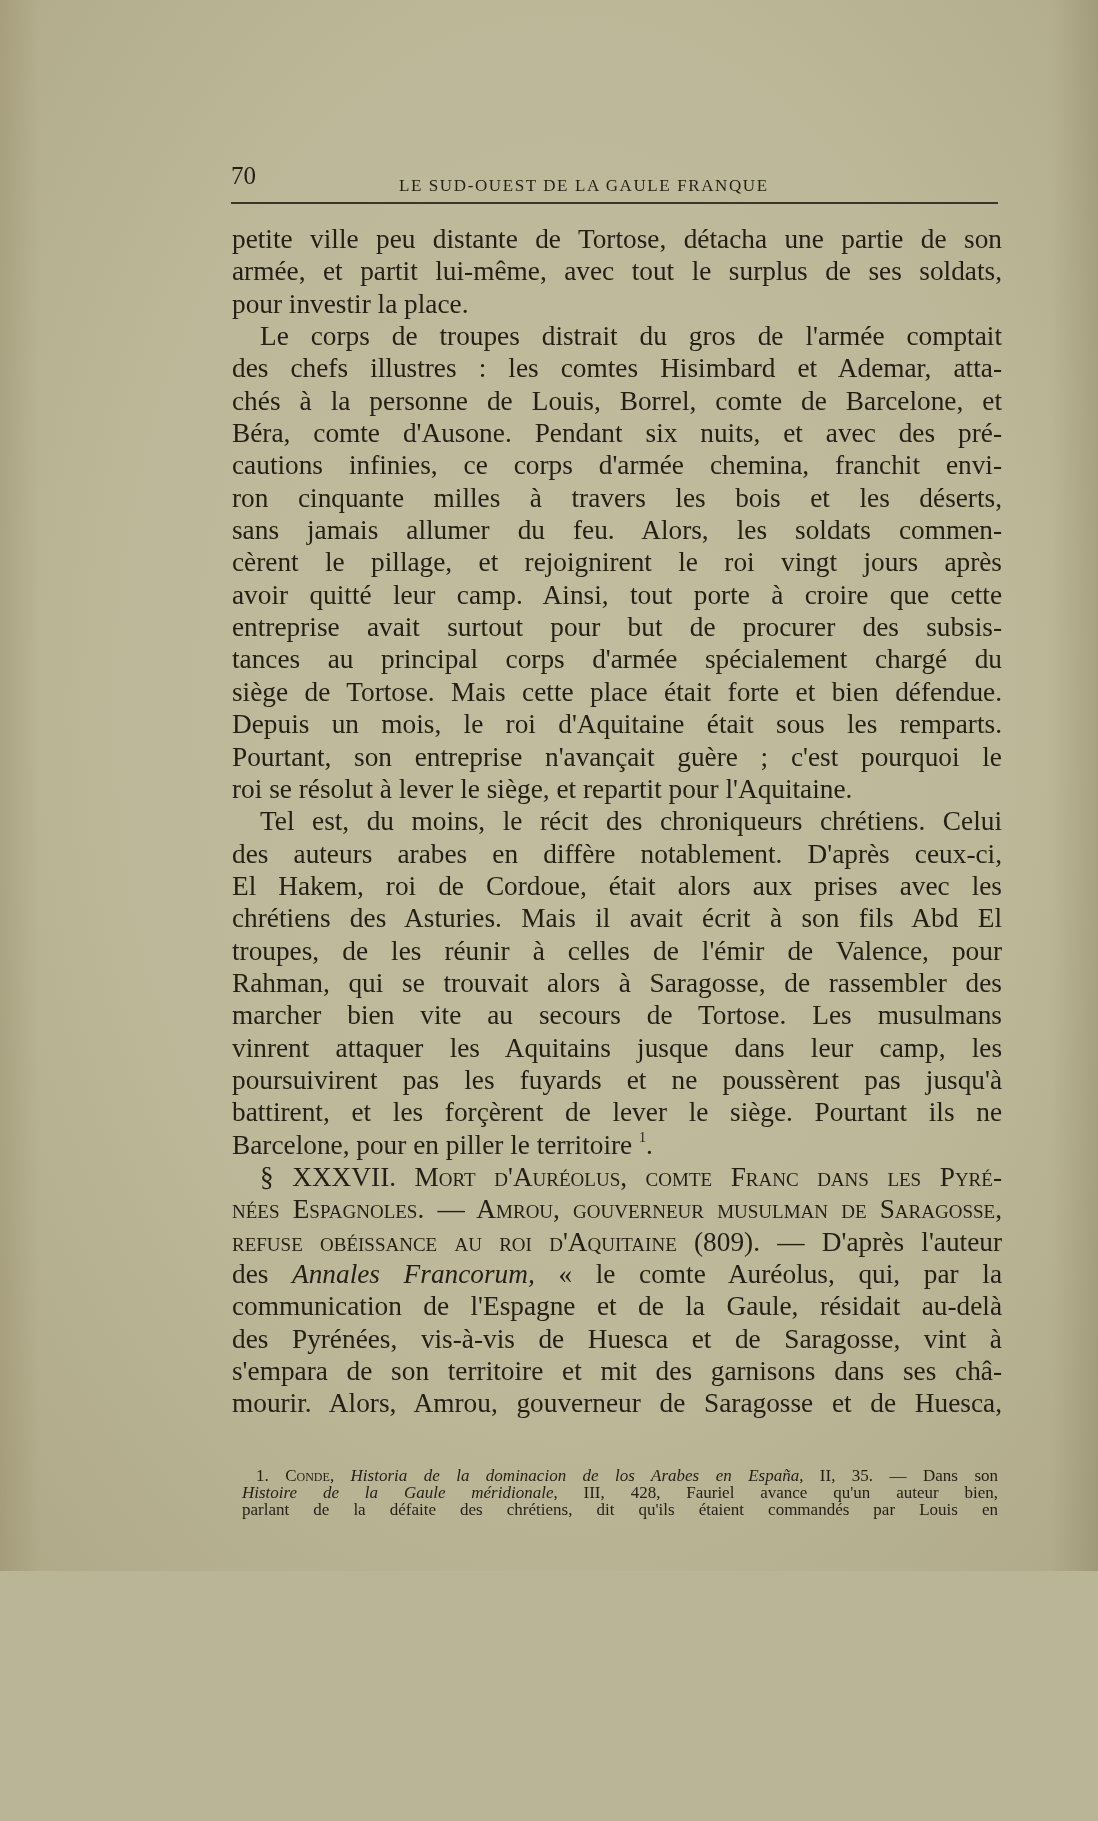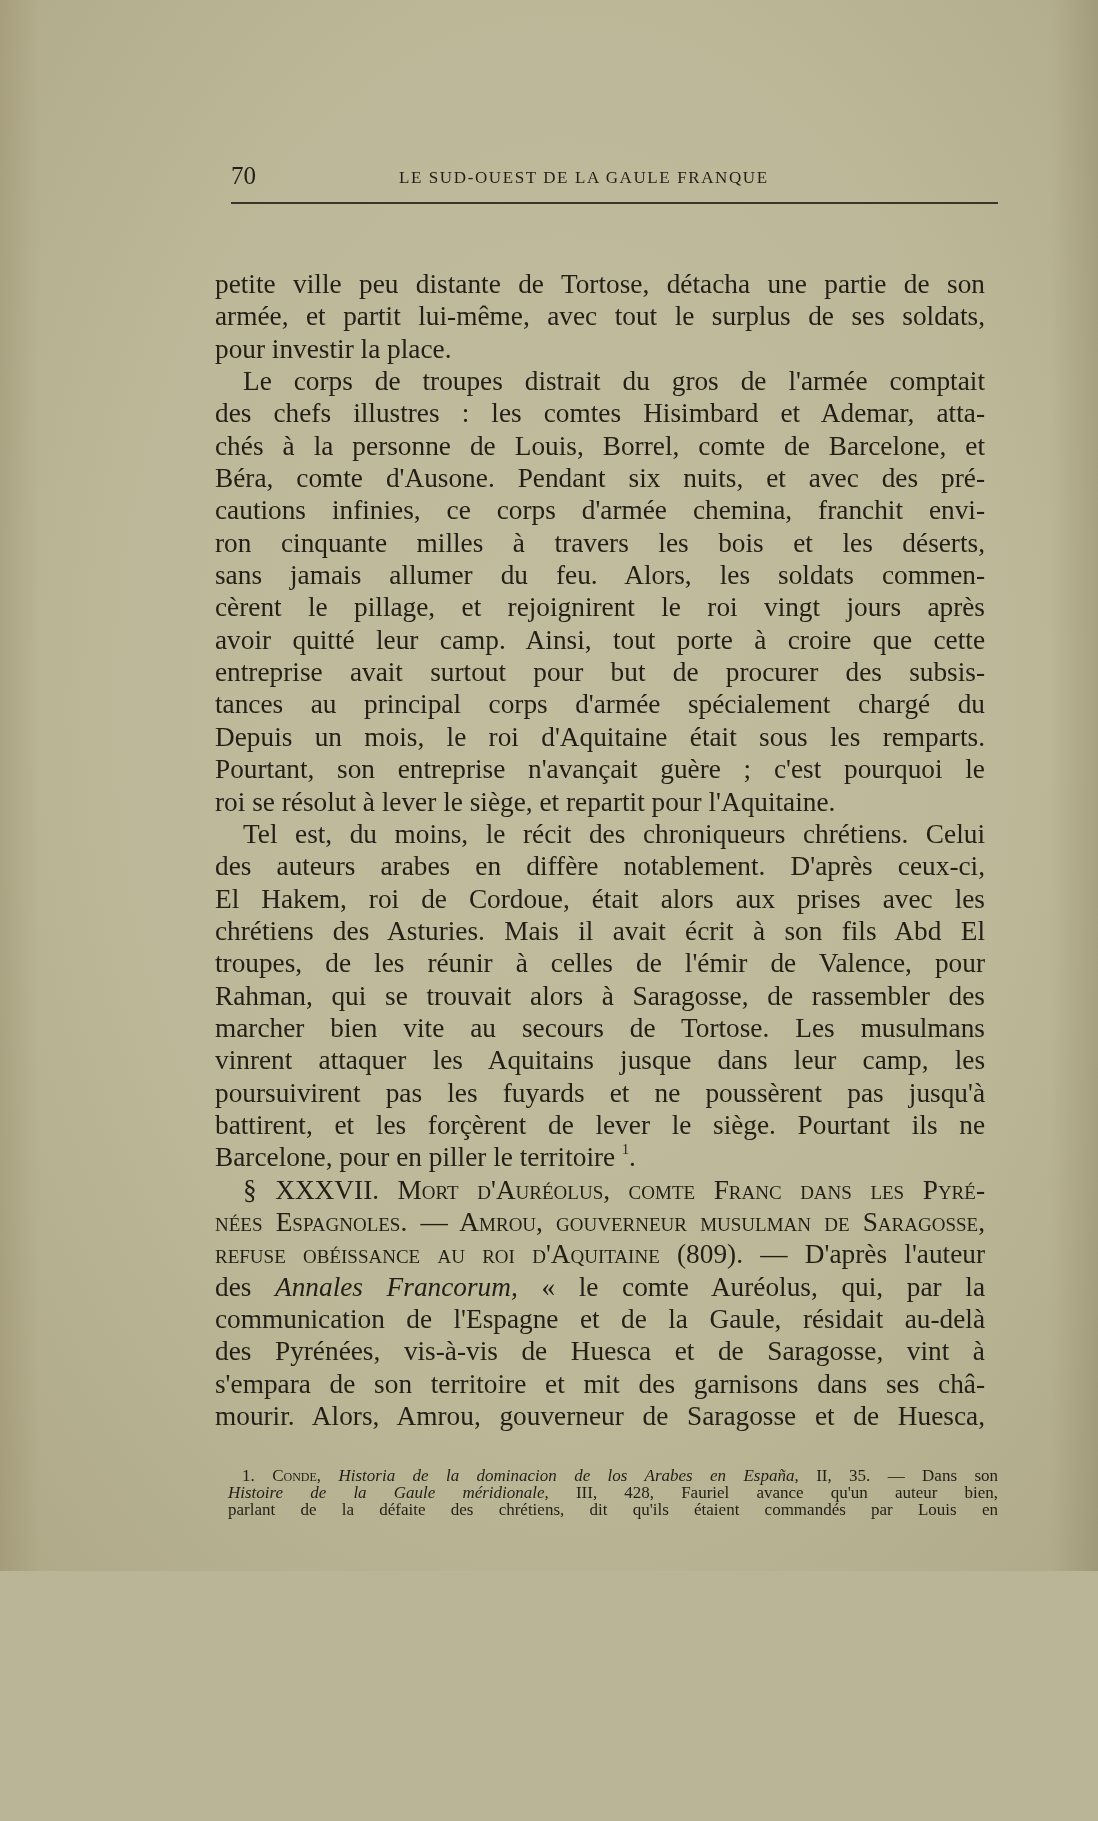--- a/index.html
+++ b/index.html
@@ -18,41 +18,41 @@
       #bcb898;
     padding-left: 32px;
   }
   .running-head {
     position: absolute; left: 231px; top: 162px; width: 767px; height: 28px;
   }
   .page-number {
     position: absolute; left: 0; top: 0; font-size: 25px; line-height: 28px;
   }
   .running-title {
-    position: absolute; left: 168px; top: 4px; font-size: 17px; letter-spacing: 1.6px;
+    position: absolute; left: 168px; top: 12px; font-size: 17px; letter-spacing: 1.6px;
     line-height: 24px; text-transform: uppercase;
   }
   .head-rule {
     position: absolute; left: 231px; top: 202px; width: 767px; height: 2px; background: #3a342a;
   }
   .body-text {
-    position: absolute; left: 215px; top: 223px; width: 770px;
-    font-size: 27.3px; line-height: 32.35px; margin-top: 45px;
+    position: absolute; left: 232px; top: 223px; width: 770px;
+    font-size: 27.3px; line-height: 32.35px;
   }
   .line { display: block; white-space: nowrap; text-align: justify; text-align-last: justify; height: 32.35px; overflow: visible; }
   .line.last { text-align-last: left; }
   .line.indent { padding-left: 28px; }
   .sc { font-variant: small-caps; }
   .it { font-style: italic; }
   sup { font-size: 14px; vertical-align: 12px; line-height: 0; }
   .footnotes {
     position: absolute; left: 228px; top: 1467px; width: 770px;
     font-size: 17px; line-height: 17.2px;
   }
-  .fn-line { display: block; white-space: nowrap; text-align: justify; text-align-last: justify; }
+  .fn-line { display: block; white-space: nowrap; text-align: justify; text-align-last: justify; margin-left: 14px; }
   .fn-line.indent { padding-left: 14px; }
   .fn-line.last { text-align-last: left; }
 </style>
 </head>
 <body>
 
 <div class="page">
 
   <div class="running-head">
     <span class="page-number">70</span>
@@ -68,20 +68,21 @@
     <span class="line">des chefs illustres : les comtes Hisimbard et Ademar, atta-</span>
     <span class="line">chés à la personne de Louis, Borrel, comte de Barcelone, et</span>
     <span class="line">Béra, comte d'Ausone. Pendant six nuits, et avec des pré-</span>
     <span class="line">cautions infinies, ce corps d'armée chemina, franchit envi-</span>
     <span class="line">ron cinquante milles à travers les bois et les déserts,</span>
     <span class="line">sans jamais allumer du feu. Alors, les soldats commen-</span>
     <span class="line">cèrent le pillage, et rejoignirent le roi vingt jours après</span>
     <span class="line">avoir quitté leur camp. Ainsi, tout porte à croire que cette</span>
     <span class="line">entreprise avait surtout pour but de procurer des subsis-</span>
     <span class="line">tances au principal corps d'armée spécialement chargé du</span>
+    <span class="line">siège de Tortose. Mais cette place était forte et bien défendue.</span>
     <span class="line">Depuis un mois, le roi d'Aquitaine était sous les remparts.</span>
     <span class="line">Pourtant, son entreprise n'avançait guère ; c'est pourquoi le</span>
     <span class="line last">roi se résolut à lever le siège, et repartit pour l'Aquitaine.</span>
     <span class="line indent">Tel est, du moins, le récit des chroniqueurs chrétiens. Celui</span>
     <span class="line">des auteurs arabes en diffère notablement. D'après ceux-ci,</span>
     <span class="line">El Hakem, roi de Cordoue, était alors aux prises avec les</span>
     <span class="line">chrétiens des Asturies. Mais il avait écrit à son fils Abd El</span>
     <span class="line">troupes, de les réunir à celles de l'émir de Valence, pour</span>
     <span class="line">Rahman, qui se trouvait alors à Saragosse, de rassembler des</span>
     <span class="line">marcher bien vite au secours de Tortose. Les musulmans</span>

